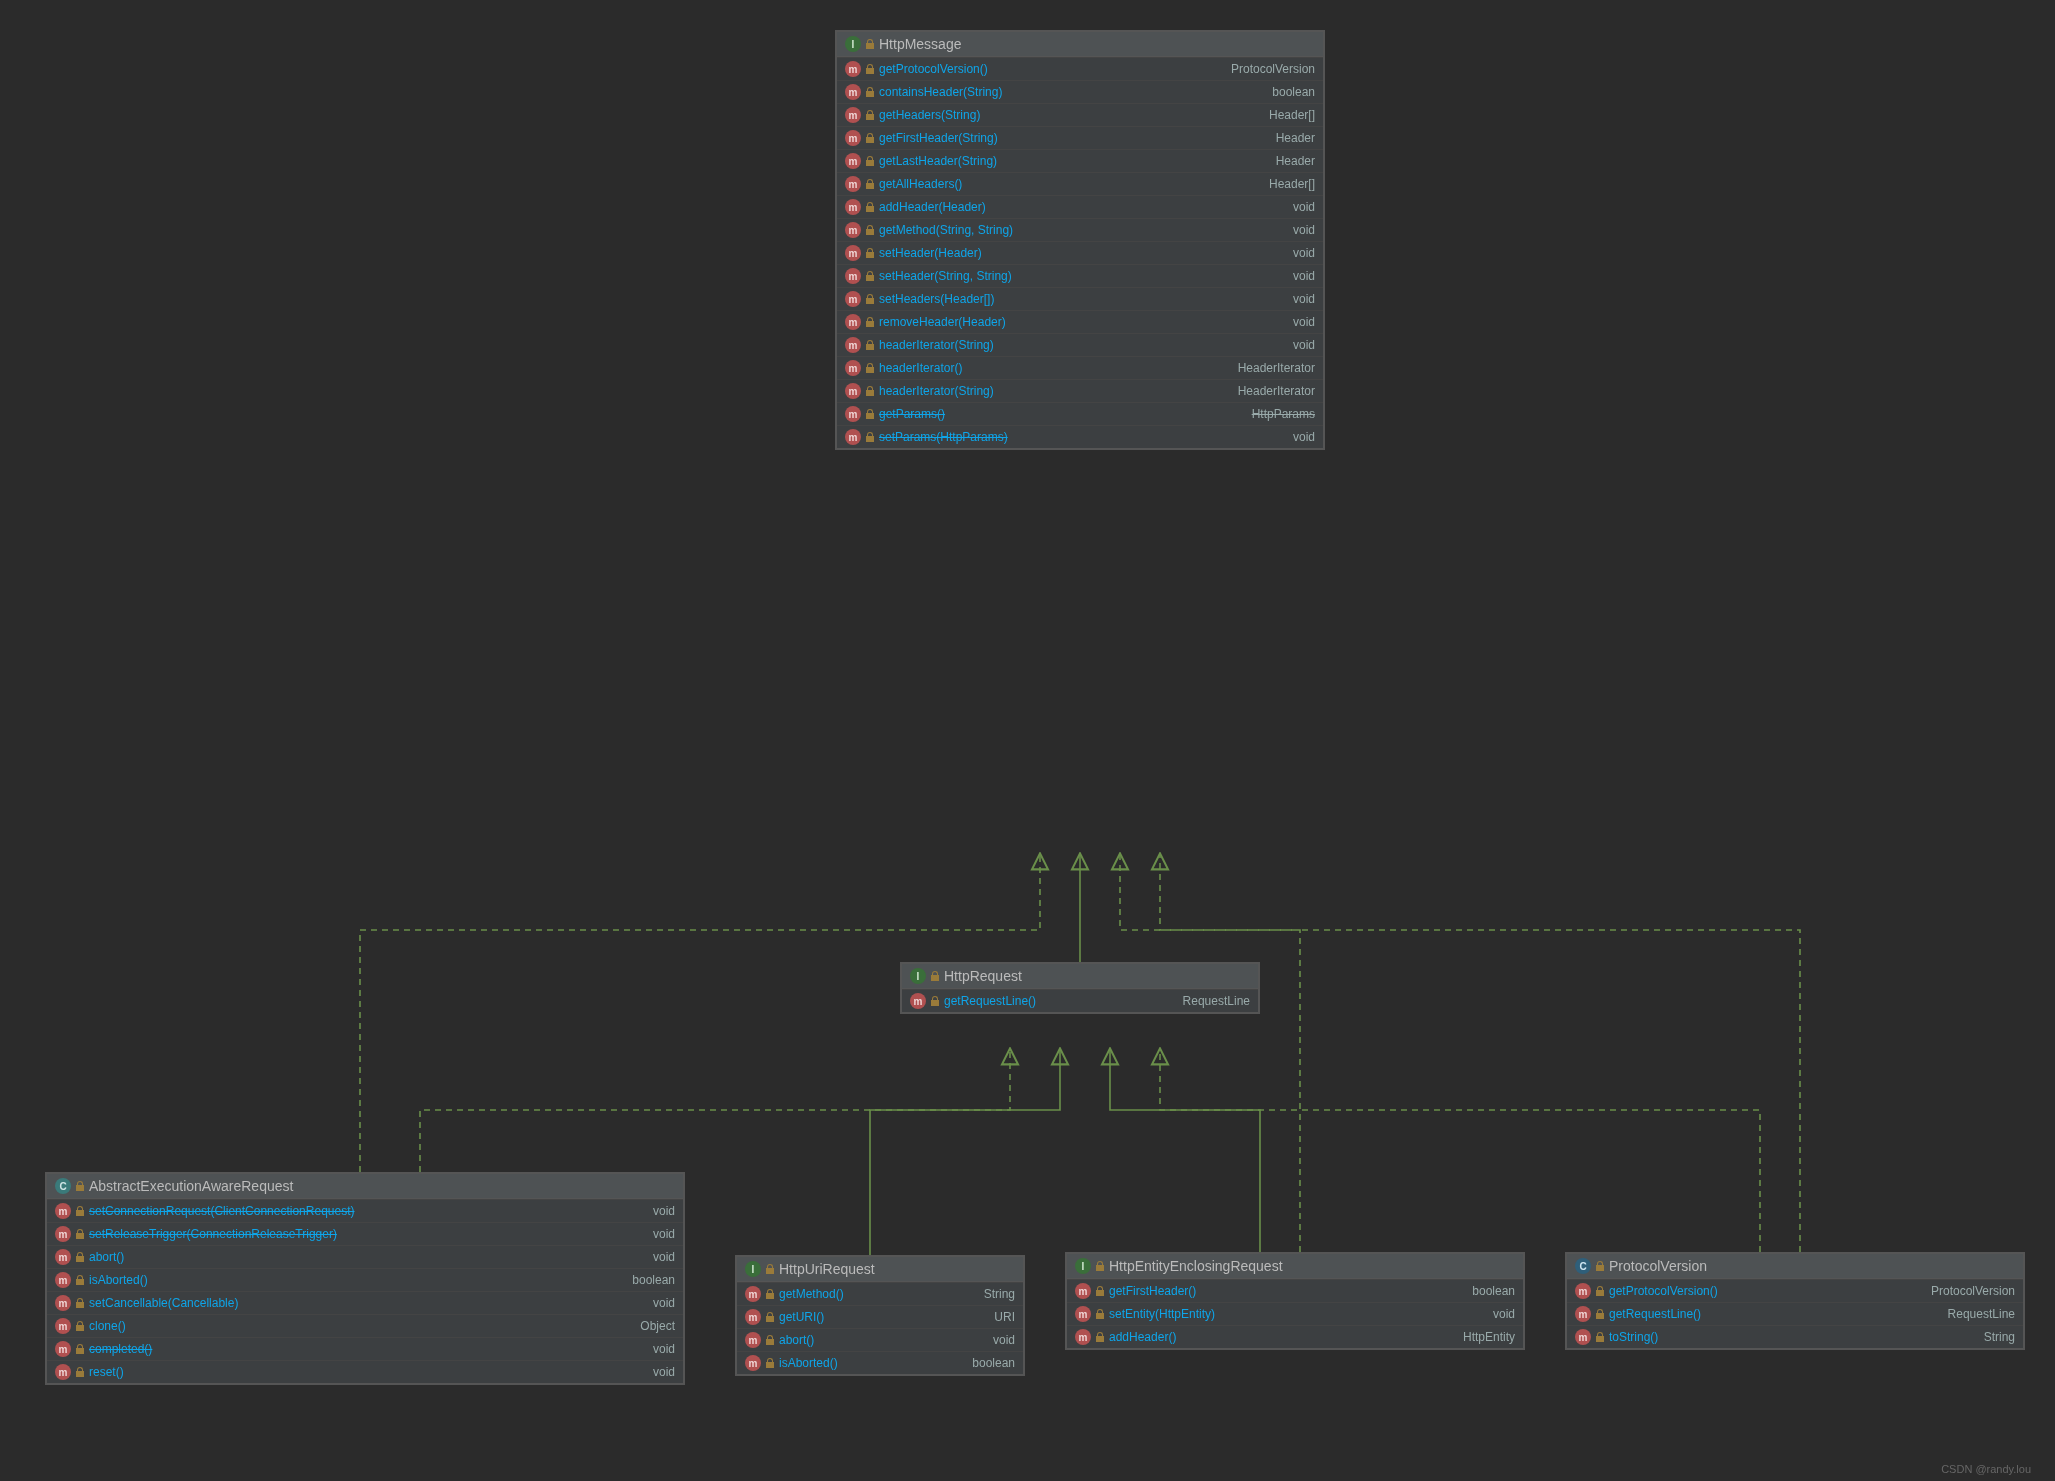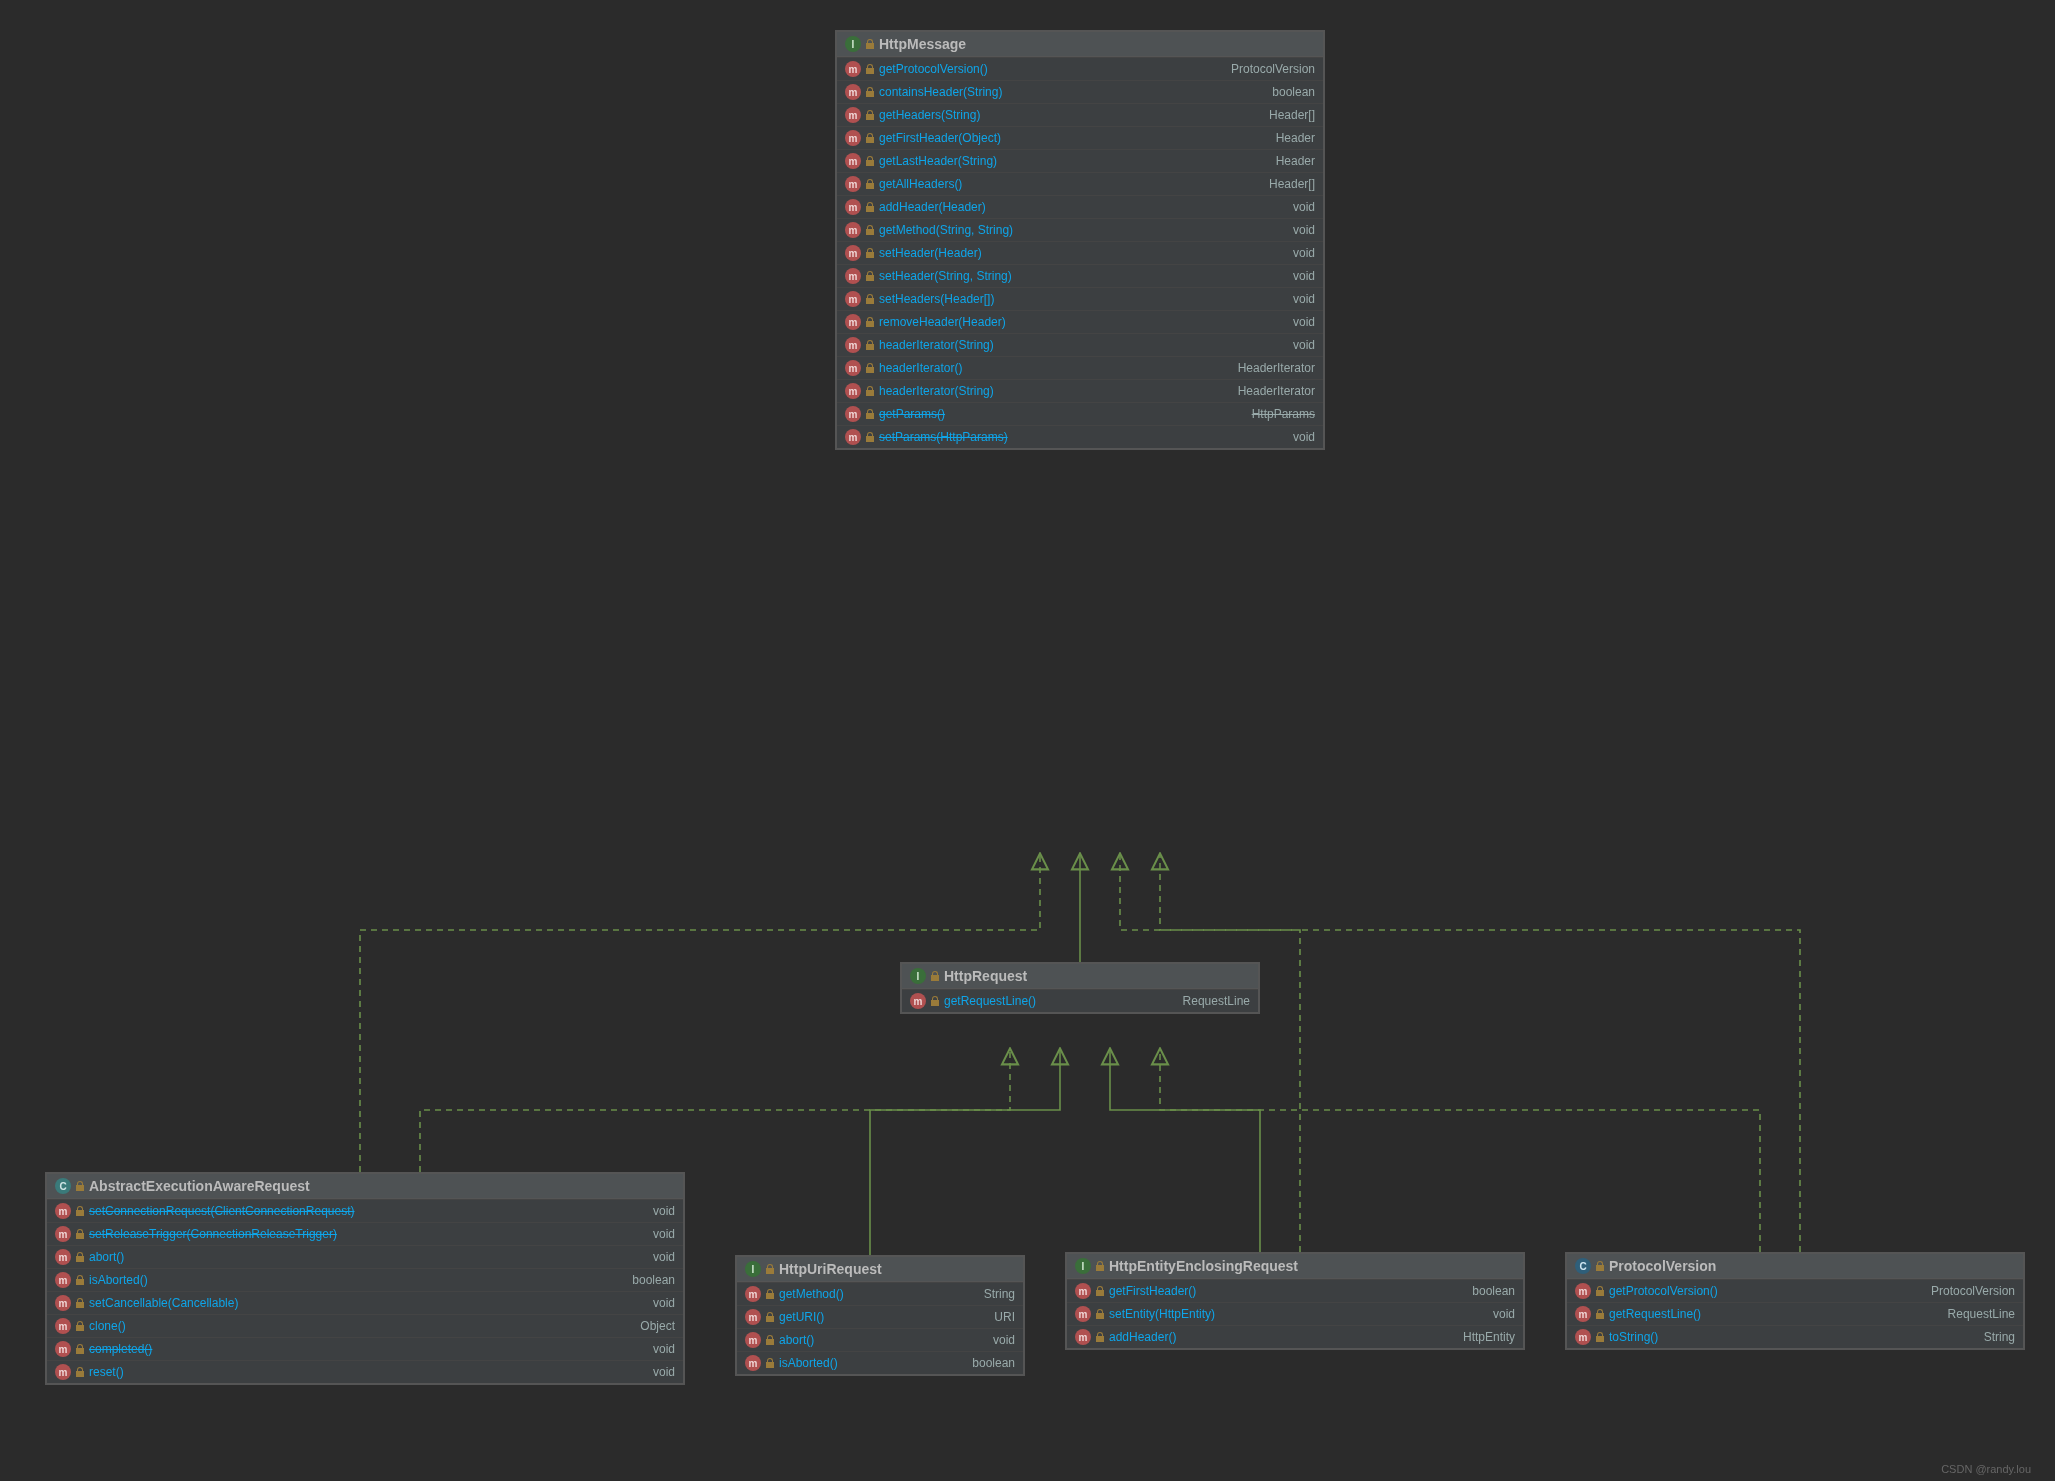--- a/index.html
+++ b/index.html
@@ -1,20 +1,20 @@
 <!DOCTYPE html>
 <html><head>
 <meta charset="utf-8">
 <style>
 *{box-sizing:border-box;margin:0;padding:0}
 body{background:#2b2b2b;font-family:"Segoe UI",Arial,sans-serif;font-size:12px;color:#a9b7c6;position:relative;width:2055px;height:1481px;overflow:hidden}
 .canvas{position:absolute;inset:0}
 .uml{position:absolute;border:2px solid #555;background:#3c3f41}
 .uml-title{background:#4e5254;padding:4px 8px;display:flex;align-items:center;gap:4px;border-bottom:1px solid #555}
-.uml-title .tname{color:#bbb;font-weight:bold;font-size:14px}
+.uml-title .tname{color:#bbb;font-weight:normal;font-size:14px}
 .uml-body{}
 .row{display:flex;align-items:center;padding:3px 8px;gap:4px;border-top:1px solid #444}
 .row .sig{flex:1;color:#0ea5e9;white-space:nowrap}
 .row .ret{color:#9aa;white-space:nowrap;text-align:right;margin-left:18px}
 .row.deprecated .sig{text-decoration:line-through}
 .row.deprecated .ret.strike{text-decoration:line-through}
 .ic{display:inline-flex;align-items:center;justify-content:center;width:16px;height:16px;border-radius:50%;font-size:10px;font-weight:bold;flex-shrink:0}
 .ic-i{background:#3a6e3a;color:#d0e8d0}
 .ic-c{background:#2f5f7a;color:#cfe6f3}
 .ic-m{background:#b05050;color:#f0d6d6}
@@ -75,21 +75,21 @@
         </div>
         <div class="row">
           <span class="ic ic-m">m</span>
           <span class="lock"></span>
           <span class="sig">getHeaders(String)</span>
           <span class="ret">Header[]</span>
         </div>
         <div class="row">
           <span class="ic ic-m">m</span>
           <span class="lock"></span>
-          <span class="sig">getFirstHeader(Object)</span>
+          <span class="sig">getFirstHeader(String)</span>
           <span class="ret">Header</span>
         </div>
         <div class="row">
           <span class="ic ic-m">m</span>
           <span class="lock"></span>
           <span class="sig">getLastHeader(String)</span>
           <span class="ret">Header</span>
         </div>
         <div class="row">
           <span class="ic ic-m">m</span>

